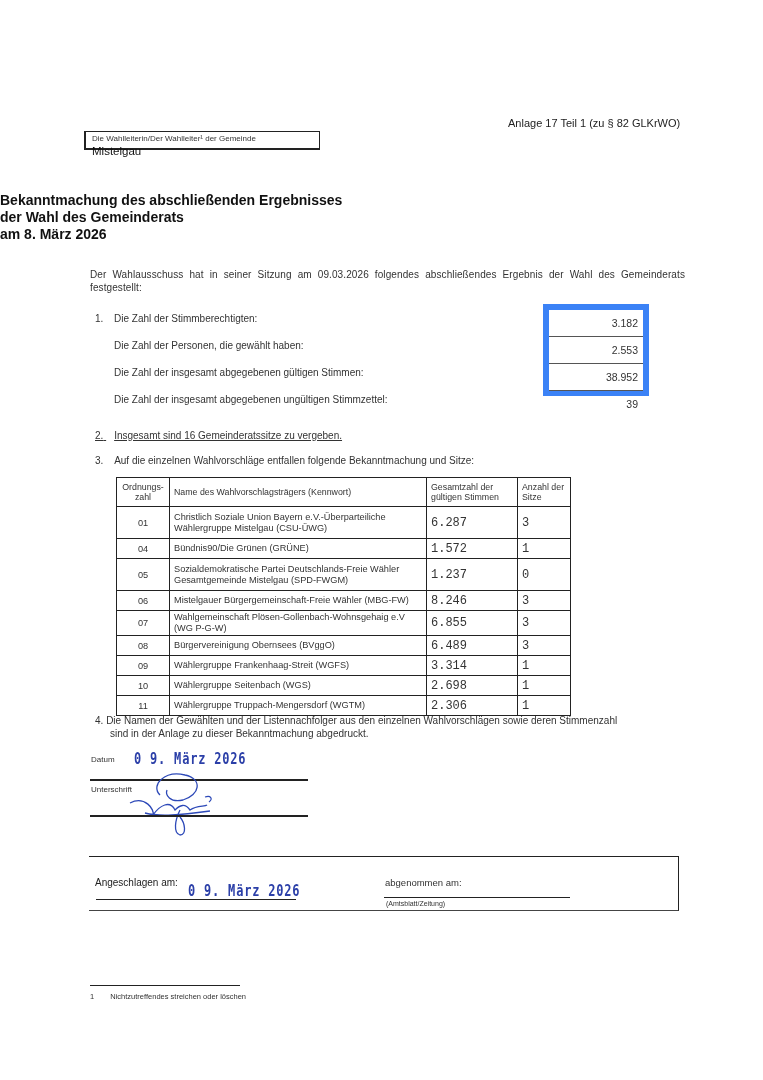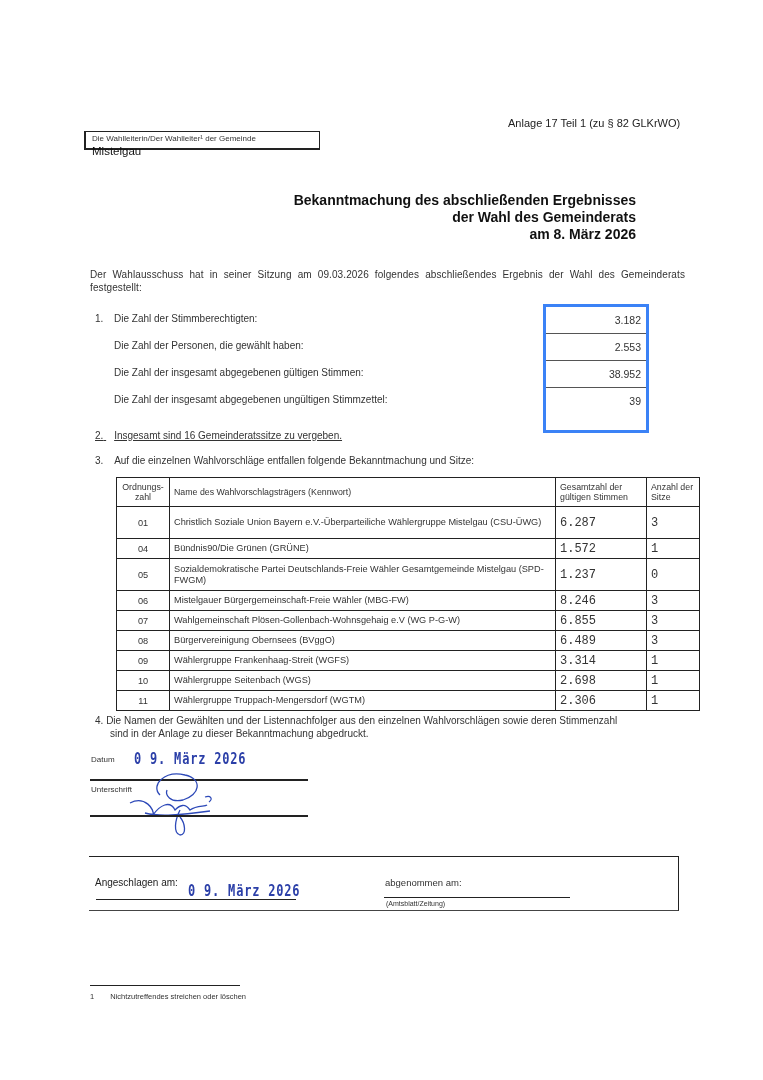--- a/index.html
+++ b/index.html
@@ -2,29 +2,29 @@
 <html><head>
 <meta charset="utf-8">
 <style>
   html, body { margin:0; padding:0; background:#ffffff; }
   body { width:763px; height:1080px; position:relative; overflow:hidden; font-family:"Liberation Sans", sans-serif; color:#1a1a1a; }
   .abs { position:absolute; }
   .annex { left:508px; top:117px; font-size:11px; color:#222; }
   .muni-box { left:84px; top:131px; width:236px; height:19px; border:1px solid #222; border-left:2px solid #222; border-bottom:2px solid #222; box-sizing:border-box; padding:2px 6px; }
   .muni-label { font-size:8px; color:#333; line-height:10px; }
   .muni-name { font-size:11.5px; color:#111; line-height:14px; }
-  .title { left:0; width:636px; top:192px; text-align:right; font-weight:bold; font-size:14px; line-height:17px; color:#111; }
+  .title { left:0; width:636px; top:192px; text-align:left; font-weight:bold; font-size:14px; line-height:17px; color:#111; }
   .intro { left:90px; top:268px; width:595px; font-size:10px; line-height:13px; text-align:justify; text-align-last:left; color:#333; letter-spacing:0.1px; }
   .s1 { left:95px; font-size:10px; color:#333; }
-  .numbox { left:543px; top:304px; width:106px; height:129px; border:3px solid #3b82f6; box-sizing:border-box; }
+  .numbox { left:543px; top:304px; width:106px; height:92px; border:6px solid #3b82f6; box-sizing:border-box; }
   .numbox .cell { height:27px; box-sizing:border-box; border-bottom:1px solid #555; text-align:right; padding-right:5px; font-size:10.5px; line-height:27px; color:#333; }
   .numbox .cell:last-child { border-bottom:none; }
   .s2 { left:95px; top:430px; font-size:10px; color:#333;text-decoration:underline; }
   .s3 { left:95px; top:455px; font-size:10px; color:#333; }
-  table.res { position:absolute; left:116px; top:477px; width:584px; border-collapse:collapse; font-size:9.2px; color:#333; }
+  table.res { position:absolute; left:116px; top:477px; width:455px; border-collapse:collapse; font-size:9.2px; color:#333; }
   table.res th, table.res td { border:1px solid #222; padding:1px 4px; vertical-align:middle; }
   table.res th { font-weight:normal; text-align:left; font-size:8.8px; line-height:10px; height:26px; }
   table.res th.c0 { text-align:center; width:44px; }
   table.res th.c2 { width:82px; }
   table.res th.c3 { width:44px; }
   table.res td.num { text-align:center; }
   table.res td.votes, table.res td.seats { font-size:12px;font-family:Liberation Mono, monospace; }
   table.res td.name { line-height:11px; }
   table.res tr.tall td { height:29px; }
   table.res tr.short td { height:17px; }

